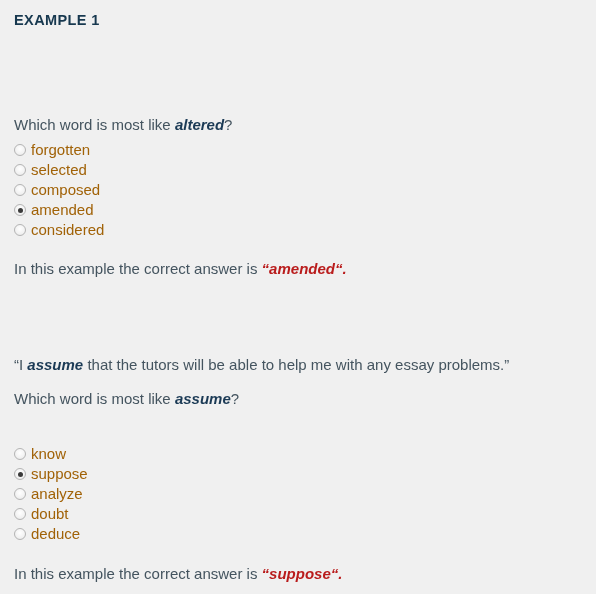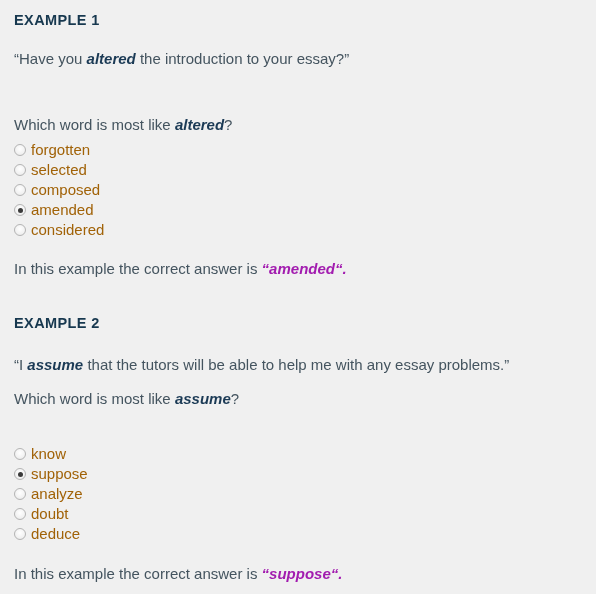--- a/index.html
+++ b/index.html
@@ -40,21 +40,21 @@
   .para b,
   .para .em {
     font-weight: bold;
     font-style: italic;
     color: #1b3a55;
   }
   .answer b,
   .answer .em {
     font-weight: bold;
     font-style: italic;
-    color: #a21caf;
+    color: #b91c1c;
     text-align: center;
   }
   .options {
     margin: 0;
     padding: 0;
     list-style: none;
   }
   .option {
     display: flex;
     align-items: center;
@@ -105,23 +105,20 @@
 </style>
 </head>
 <body>
 
 <div class="page">
 
   <div class="block-heading-1">
     <div class="ex-heading">EXAMPLE 1</div>
   </div>
 
-  <div class="block-q1">
-    <p class="para"><span>“</span><span>Have you </span><span class="em">altered</span><span> the introduction to your essay?</span><span>”</span></p>
-  </div>
 
   <div class="block-q1b">
     <p class="para"><span>Which word is most like </span><span class="em">altered</span><span>?</span></p>
   </div>
 
   <ul class="options block-opts1">
     <li class="option">
       <span class="radio"></span>
       <span class="option-label">forgotten</span>
     </li>
@@ -140,23 +137,20 @@
     <li class="option">
       <span class="radio"></span>
       <span class="option-label">considered</span>
     </li>
   </ul>
 
   <div class="block-ans1">
     <p class="para answer"><span>In this example the correct answer is </span><span class="em">“amended“</span><span class="em">.</span></p>
   </div>
 
-  <div class="block-heading-2">
-    <div class="ex-heading">EXAMPLE 2</div>
-  </div>
 
   <div class="block-q2">
     <p class="para"><span>“</span><span>I </span><span class="em">assume</span><span> that the tutors will be able to help me with any essay problems.</span><span>”</span></p>
   </div>
 
   <div class="block-q2b">
     <p class="para"><span>Which word is most like </span><span class="em">assume</span><span>?</span></p>
   </div>
 
   <ul class="options block-opts2">

